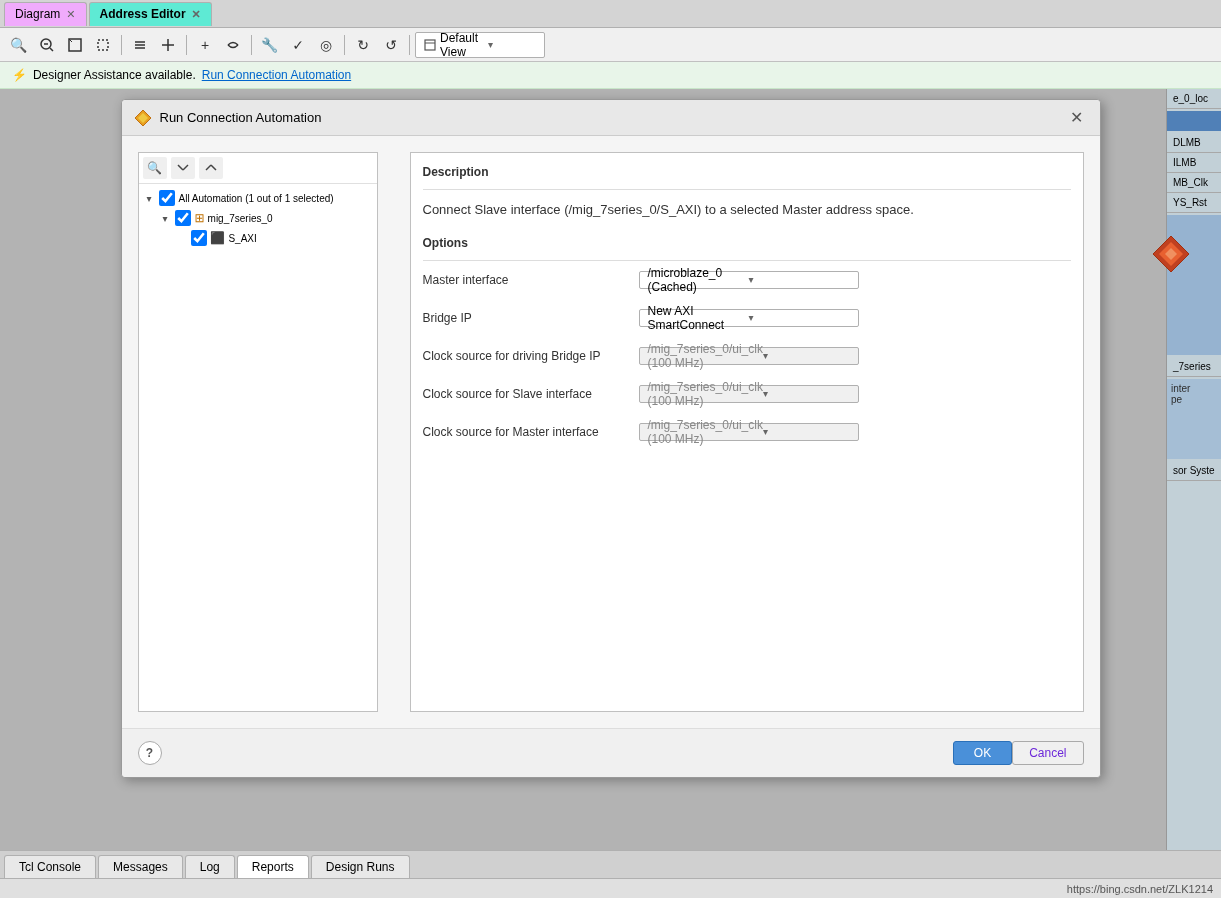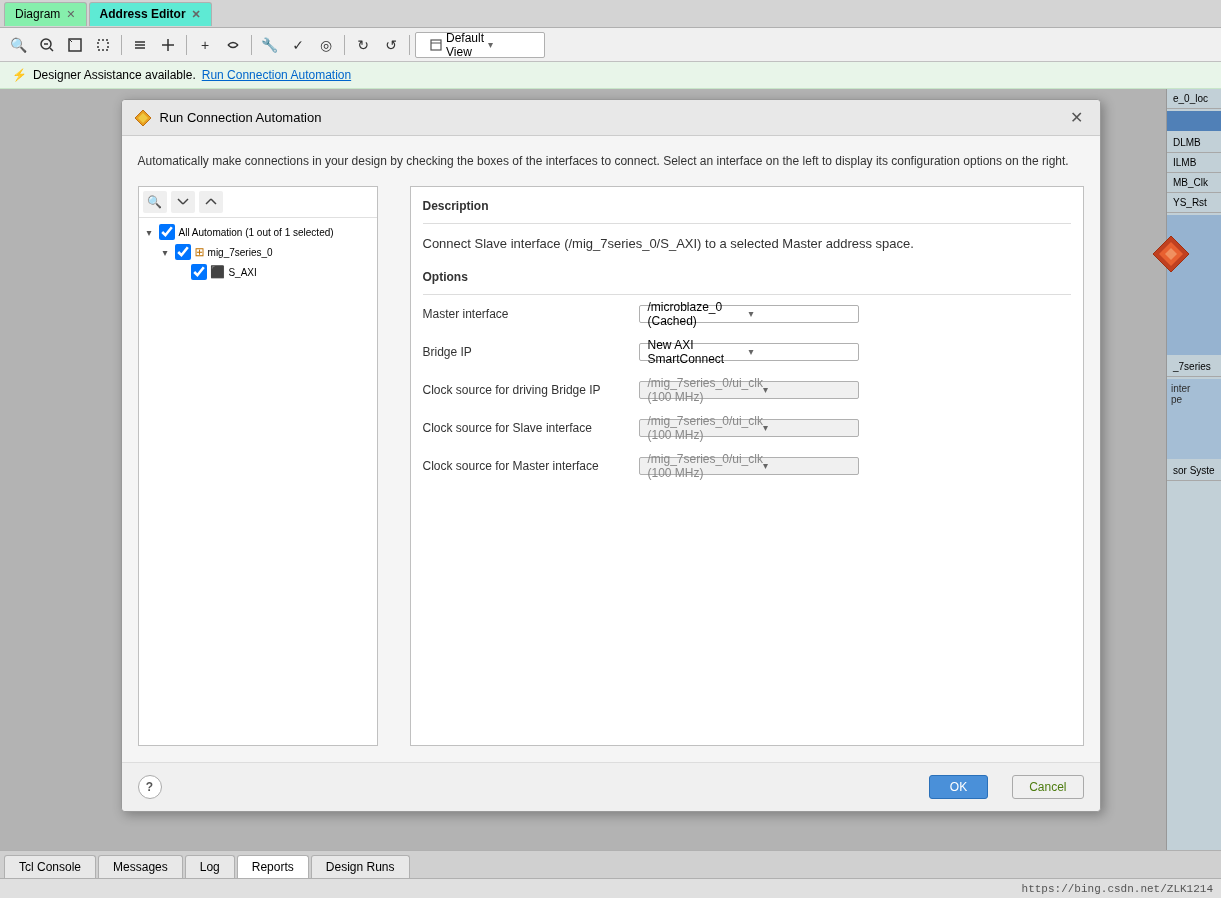--- a/index.html
+++ b/index.html
@@ -1,28 +1,28 @@
 <!DOCTYPE html>
 <html><head>
   <meta charset="utf-8">
   <style>
     * { box-sizing: border-box; margin: 0; padding: 0; }
     body { font-family: 'Segoe UI', Arial, sans-serif; font-size: 12px; background: #e8e8e8; width: 1221px; height: 898px; overflow: hidden; display: flex; flex-direction: column; }
 
     
     .tab-bar { display: flex; align-items: center; background: #d4d4d4; border-bottom: 1px solid #b0b0b0; height: 28px; padding-left: 4px; }
-    .tab { display: flex; align-items: center; padding: 0 10px; height: 24px; background: #86efac; border: 1px solid #b0b0b0; border-bottom: none; margin-right: 2px; cursor: pointer; font-size: 12px; border-radius: 3px 3px 0 0; }
+    .tab { display: flex; align-items: center; padding: 0 10px; height: 24px; background: #f0abfc; border: 1px solid #b0b0b0; border-bottom: none; margin-right: 2px; cursor: pointer; font-size: 12px; border-radius: 3px 3px 0 0; }
     .tab.active { background: #5eead4; font-weight: 700; }
     .tab .close-btn { margin-left: 6px; color: #666; cursor: pointer; font-size: 11px; }
 
     
     .toolbar { display: flex; align-items: center; background: #f0f0f0; border-bottom: 1px solid #c0c0c0; height: 34px; padding: 0 6px; gap: 2px; }
     .toolbar-btn { width: 26px; height: 26px; display: flex; align-items: center; justify-content: center; background: transparent; border: 1px solid transparent; border-radius: 2px; cursor: pointer; font-size: 14px; color: #333; }
     .toolbar-sep { width: 1px; height: 20px; background: #b0b0b0; margin: 0 3px; }
-    .view-dropdown { display: flex; align-items: center; border: 1px solid #b0b0b0; background: white; padding: 2px 14px; height: 26px; border-radius: 2px; min-width: 130px; cursor: pointer; font-size: 12px; }
+    .view-dropdown { display: flex; align-items: center; border: 1px solid #b0b0b0; background: white; padding: 2px 8px; height: 26px; border-radius: 2px; min-width: 130px; cursor: pointer; font-size: 12px; }
     .view-dropdown span { flex: 1; }
     .view-dropdown .arrow { font-size: 10px; color: #666; }
 
     
     .assist-bar { background: #e8f5e9; border-bottom: 1px solid #c8e6c9; padding: 6px 12px; font-size: 12px; display: flex; align-items: center; gap: 6px; }
     .assist-bar .lightning { color: #f5a623; }
     .assist-link { color: #0066cc; text-decoration: underline; cursor: pointer; }
 
     
     .main-area { flex: 1; background: #c8c8c8; position: relative; overflow: hidden; }
@@ -68,35 +68,35 @@
     .option-label { font-size: 12px; color: #333; }
     .option-control { display: flex; align-items: center; }
     .dropdown-control { display: flex; align-items: center; border: 1px solid #b0b0b0; background: white; padding: 3px 8px; height: 18px; border-radius: 2px; min-width: 220px; cursor: pointer; font-size: 12px; }
     .dropdown-control.disabled { background: #f0f0f0; color: #888; }
     .dropdown-control span { flex: 1; }
     .dropdown-arrow { font-size: 10px; color: #666; }
 
     
     .dialog-footer { display: flex; align-items: center; justify-content: space-between; padding: 12px 16px; border-top: 1px solid #ddd; background: #f0f0f0; border-radius: 0 0 4px 4px; }
     .help-btn { width: 24px; height: 24px; border: 1px solid #aaa; border-radius: 50%; background: white; display: flex; align-items: center; justify-content: center; cursor: pointer; font-size: 12px; font-weight: bold; color: #555; }
-    .footer-btns { display: flex; gap: 24px; }
+    .footer-btns { display: flex; gap: 0; }
     .btn-ok { background: #4a90d9; color: white; border: 1px solid #2a70b9; padding: 4px 20px; border-radius: 3px; cursor: pointer; font-size: 12px; }
-    .btn-cancel { background: #f0f0f0; color: #4d7c0f; border: 1px solid #aaa; padding: 4px 16px; border-radius: 3px; cursor: pointer; font-size: 12px; }
+    .btn-cancel { background: #f0f0f0; color: #6d28d9; border: 1px solid #aaa; padding: 4px 16px; border-radius: 3px; cursor: pointer; font-size: 12px; }
 
     
     .bottom-tabs { display: flex; background: #d0d0d0; border-top: 1px solid #b0b0b0; height: 28px; align-items: flex-end; padding: 0 4px; }
     .bottom-tab { padding: 4px 14px; background: #e8e8e8; border: 1px solid #b0b0b0; border-bottom: none; margin-right: 2px; cursor: pointer; font-size: 12px; border-radius: 3px 3px 0 0; }
     .bottom-tab.active { background: white; font-weight: 500; }
 
     
     .sidebar-right { position: absolute; right: 0; top: 0; bottom: 0; width: 55px; background: #d8e8f0; border-left: 1px solid #aaa; display: flex; flex-direction: column; }
     .sr-item { padding: 4px 6px; font-size: 10px; border-bottom: 1px solid #bbb; white-space: nowrap; overflow: hidden; }
 
     
-    .status-bar { height: 20px; background: #e0e0e0; border-top: 1px solid #b0b0b0; display: flex; align-items: center; padding: 0 8px; font-size: 11px; color: #555; justify-content: flex-end; font-family: Liberation Mono, monospace; }
+    .status-bar { height: 20px; background: #e0e0e0; border-top: 1px solid #b0b0b0; display: flex; align-items: center; padding: 0 8px; font-size: 11px; color: #555; justify-content: flex-end; }
   </style>
 </head>
 <body>
 
 <div class="tab-bar">
   <div class="tab">
     <span>Diagram</span>
     <span class="close-btn">✕</span>
   </div>
   <div class="tab active">
@@ -197,21 +197,20 @@
 
         <svg class="dialog-icon" viewBox="0 0 18 18">
           <polygon points="9,1 17,9 9,17 1,9" fill="#e8a020" stroke="#c07010" stroke-width="1"></polygon>
           <polygon points="9,4 14,9 9,14 4,9" fill="#f0c840"></polygon>
         </svg>
         <span class="dialog-title-text">Run Connection Automation</span>
         <span class="dialog-close">✕</span>
       </div>
 
       <div class="dialog-body">
-        <div class="dialog-description">Automatically make connections in your design by checking the boxes of the interfaces to connect. Select an interface on the left to display its configuration options on the right.</div>
 
         <div style="position:absolute; top:145px; right:30px;">
           <svg width="40" height="40" viewBox="0 0 40 40">
             <polygon points="20,2 38,20 20,38 2,20" fill="#c04020" stroke="#a03010" stroke-width="1"></polygon>
             <polygon points="20,8 32,20 20,32 8,20" fill="#e86030"></polygon>
             <polygon points="20,14 26,20 20,26 14,20" fill="#f09060"></polygon>
           </svg>
         </div>
 
         <div class="dialog-content">

